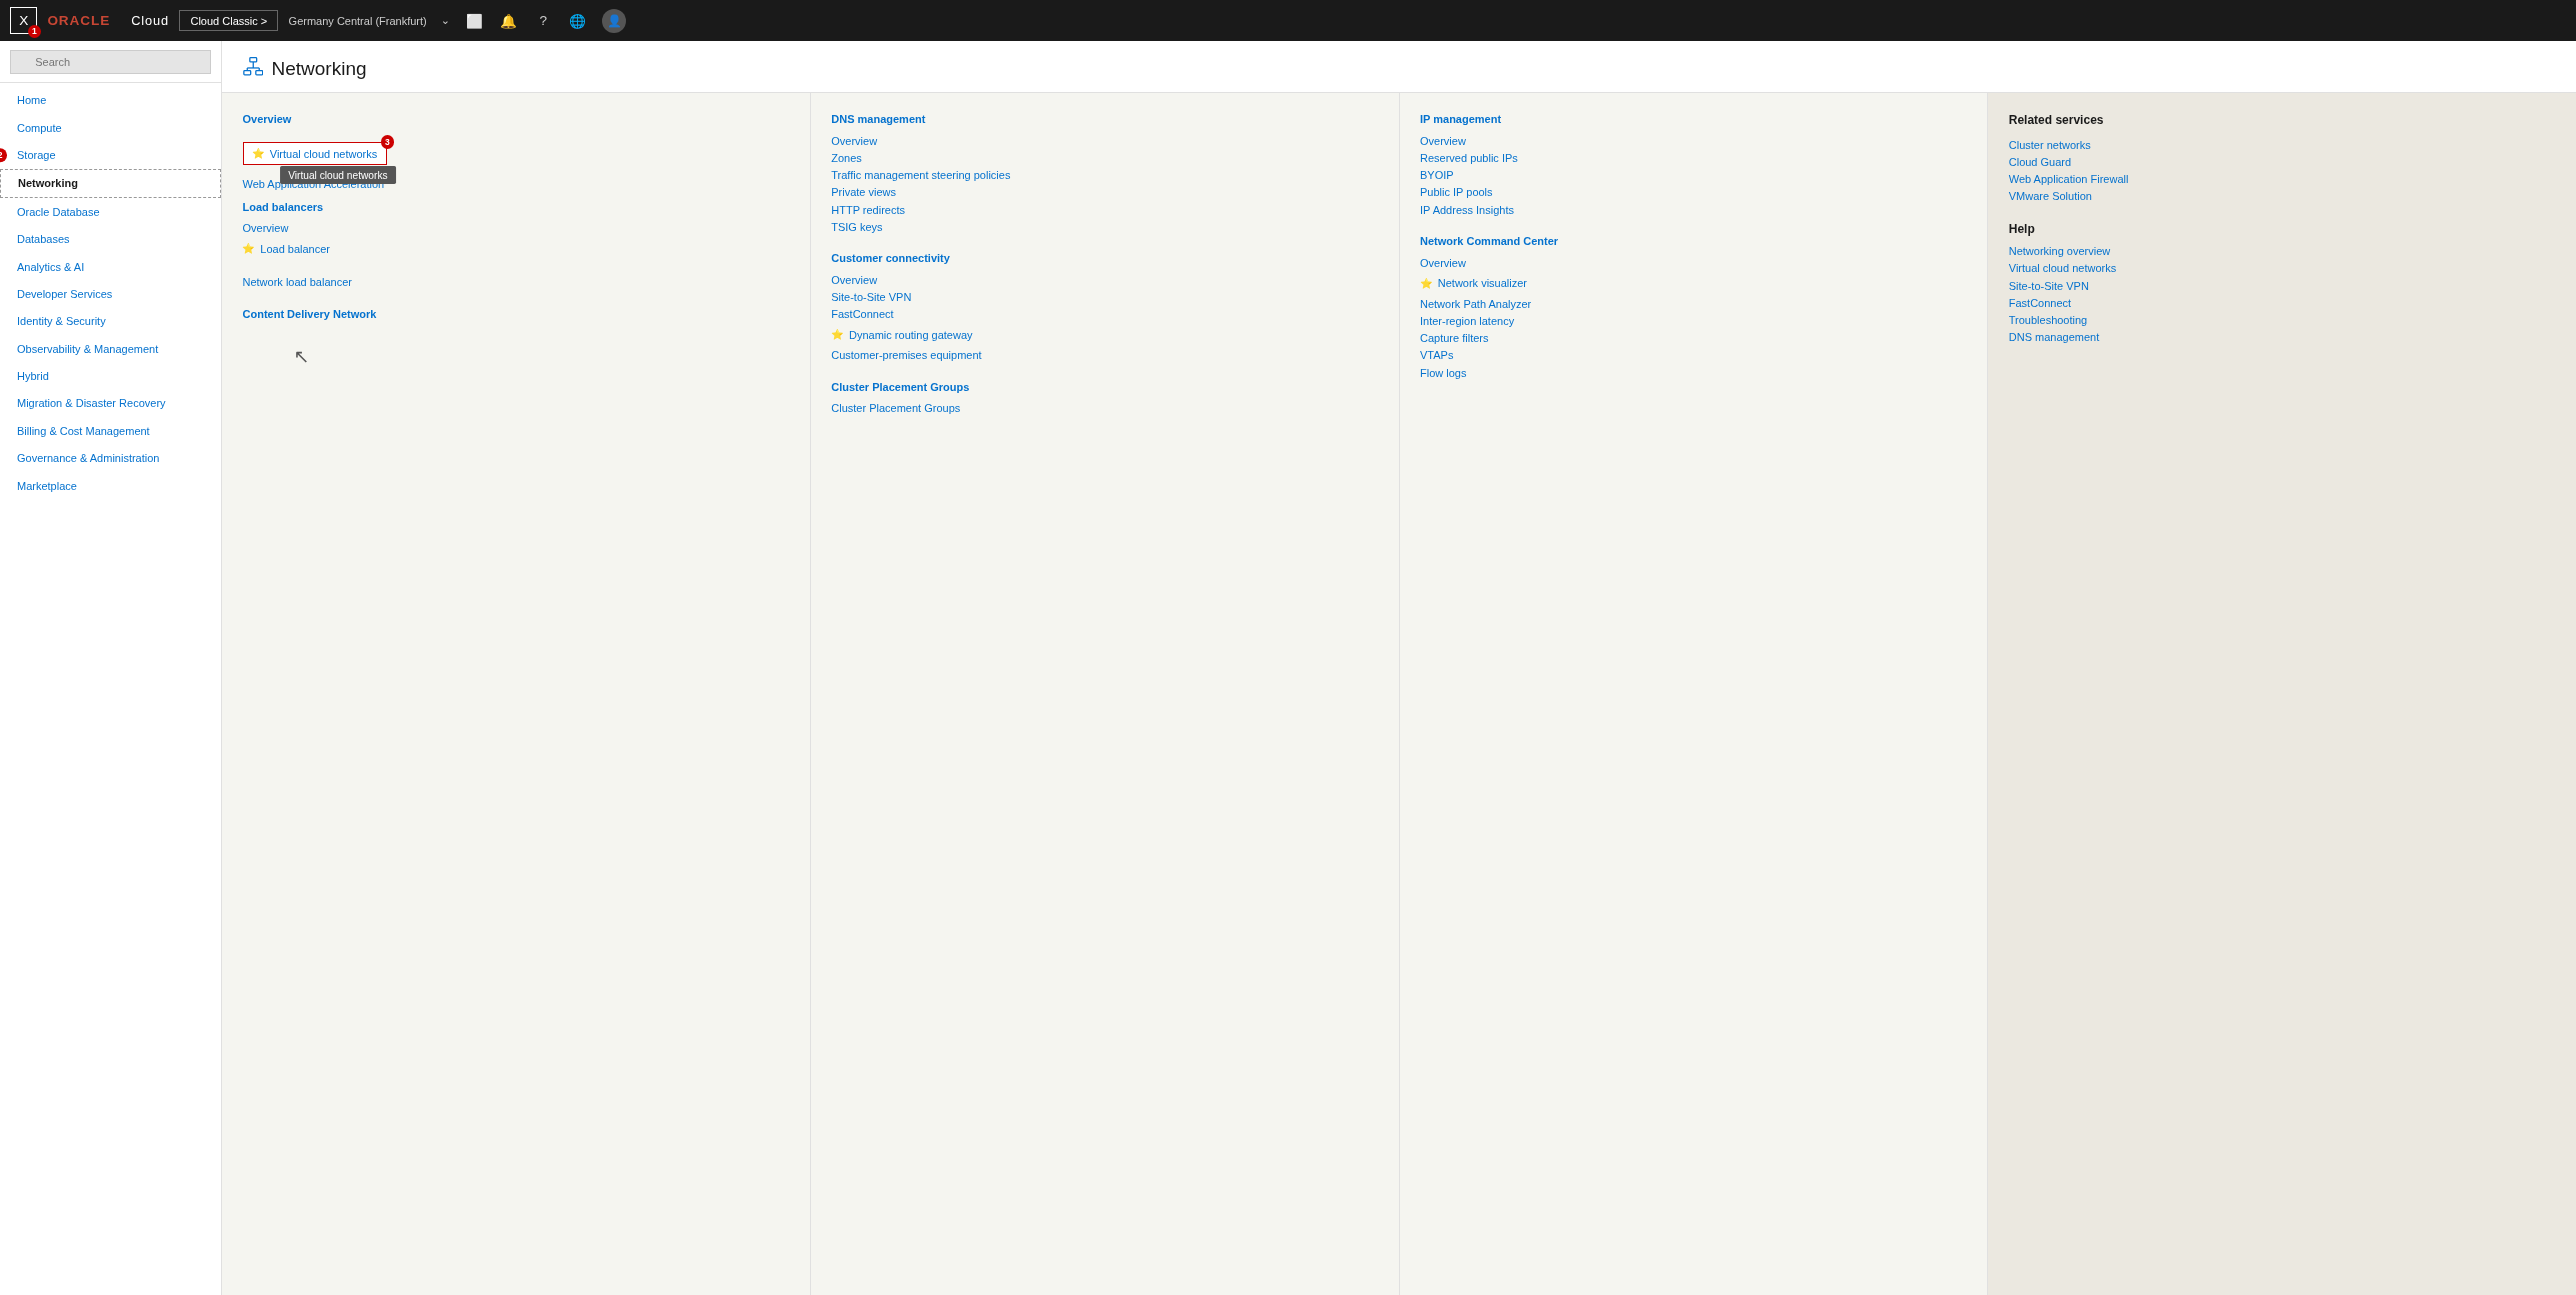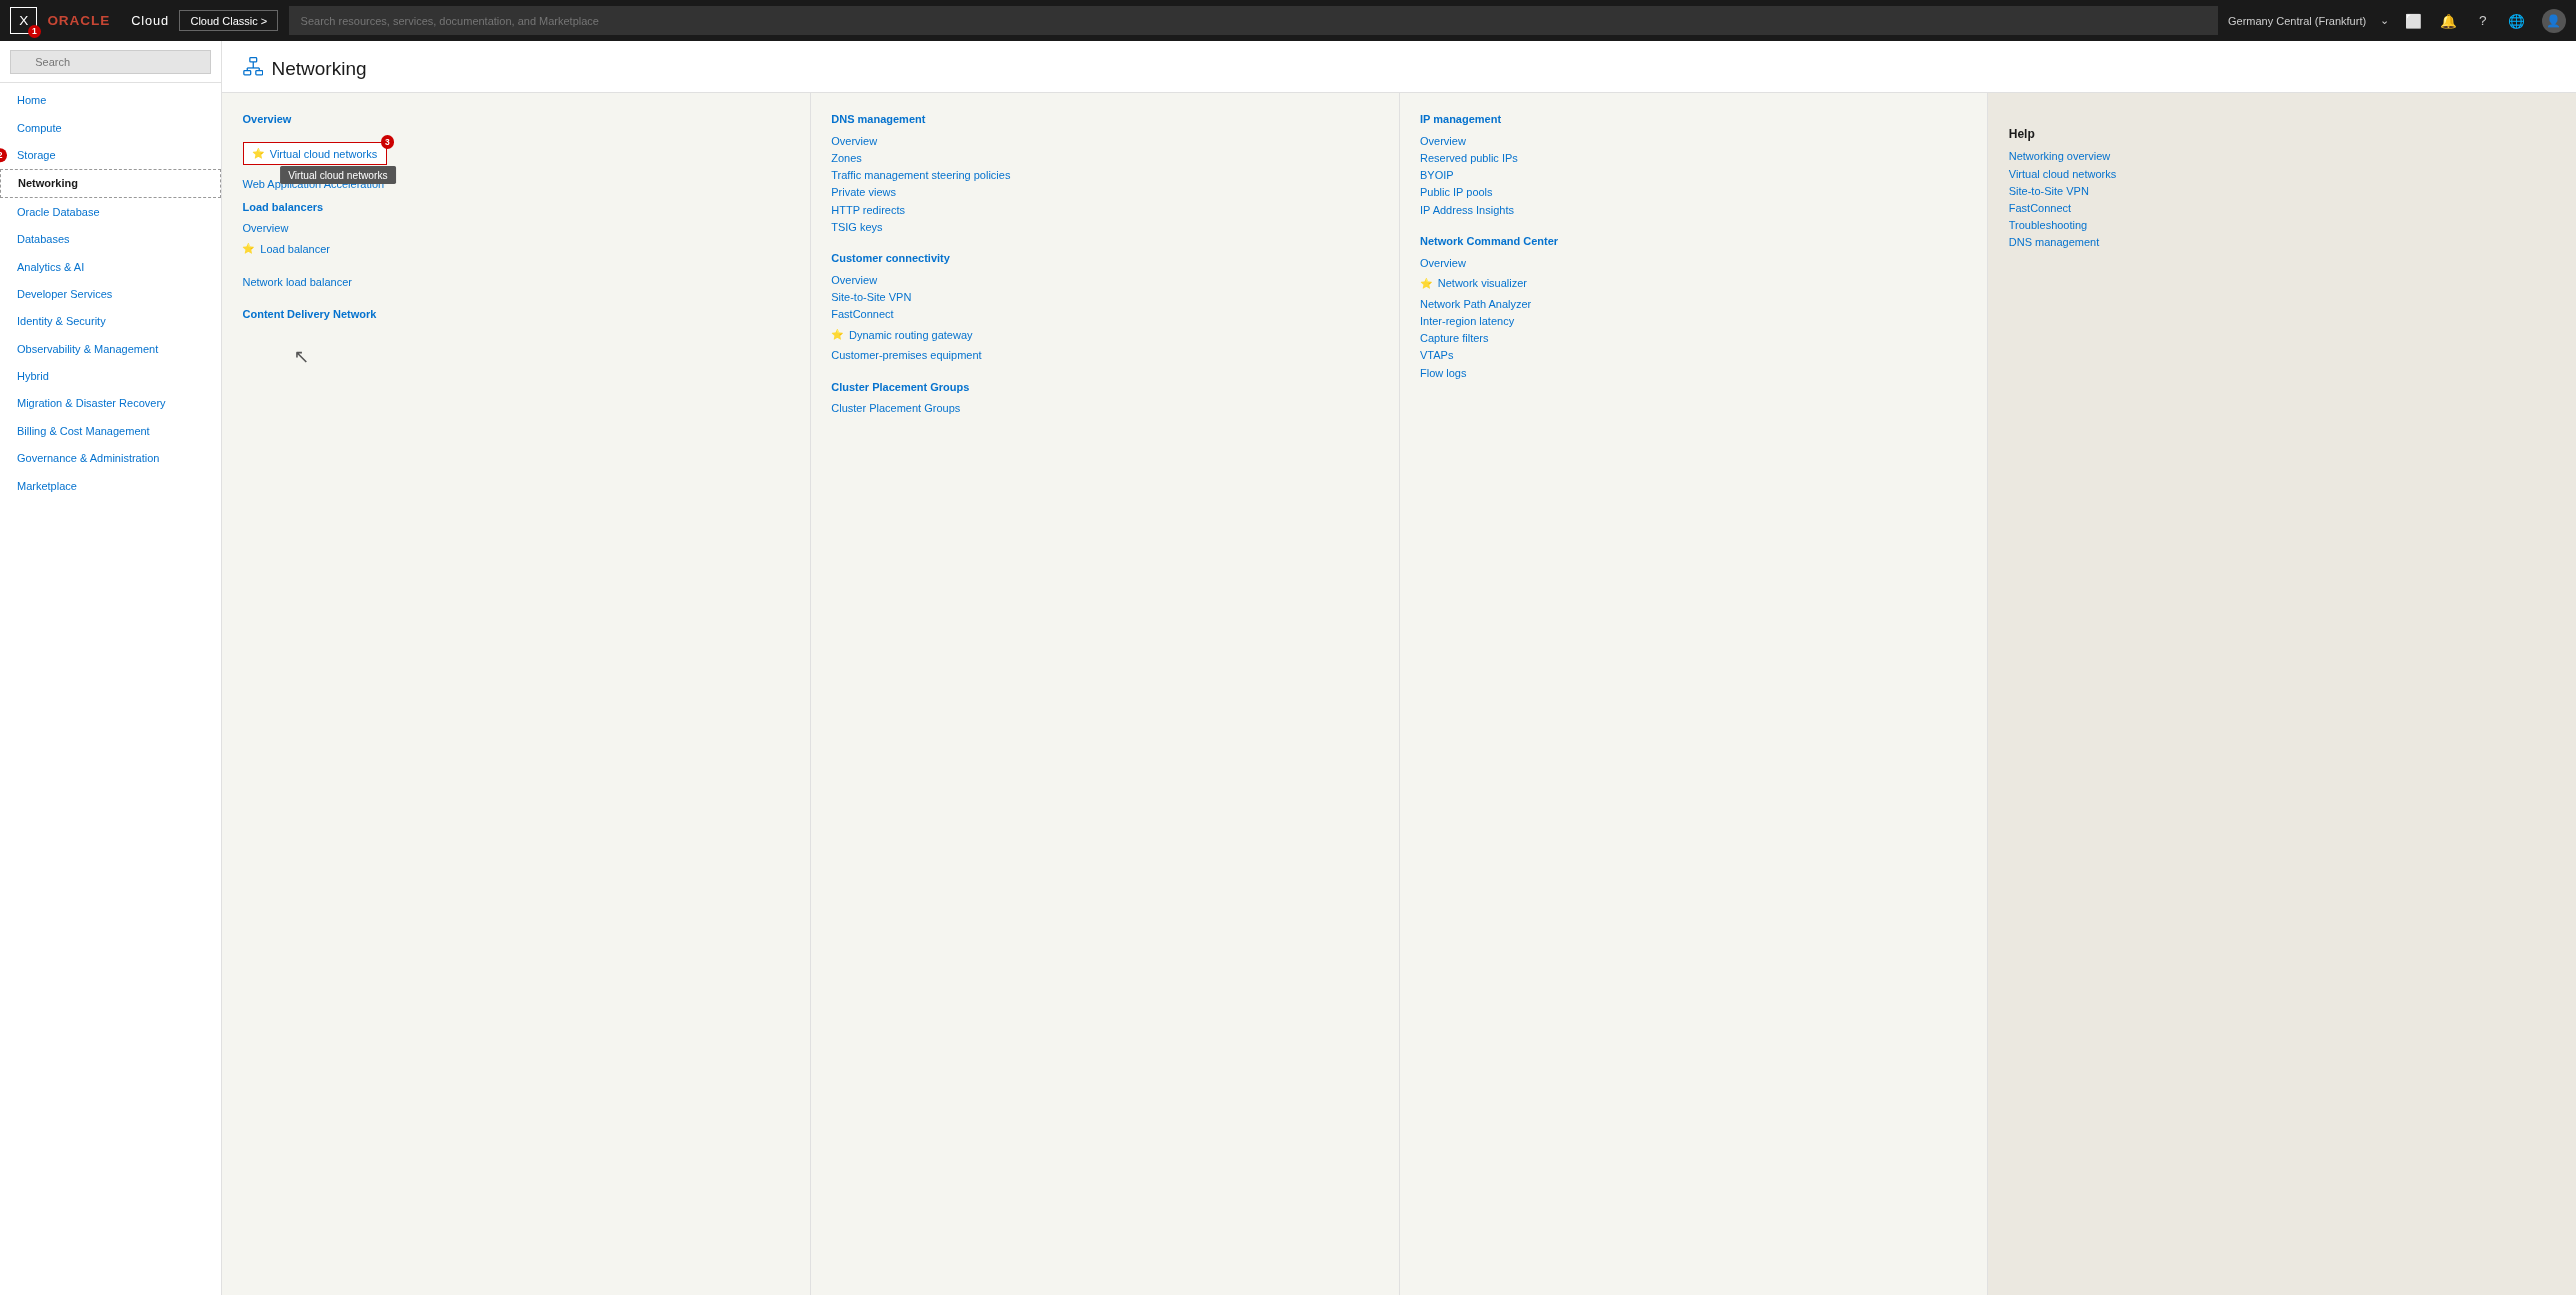--- a/index.html
+++ b/index.html
@@ -294,21 +294,20 @@
     <span>X</span>
     <span class="badge-1">1</span>
   </button>
   <div class="oracle-logo">
     <span class="oracle-text">ORACLE</span>
     <span>Cloud</span>
   </div>
   <button class="cloud-classic-btn">
     <span>Cloud Classic &gt;</span>
   </button>
-  <input class="search-bar" type="text" placeholder="Search resources, services, documentation, and Marketplace" style="">
   <div class="nav-right">
     <div class="nav-region">
       <span>Germany Central (Frankfurt)</span>
       <span>⌄</span>
     </div>
     <div class="nav-icon">⬜</div>
     <div class="nav-icon">🔔</div>
     <div class="nav-icon">?</div>
     <div class="nav-icon">🌐</div>
     <div class="avatar-circle">👤</div>
@@ -475,20 +474,27 @@
           <a class="menu-plain-link" style="margin-top:3.4px;">Network Path Analyzer</a>
           <a class="menu-plain-link">Inter-region latency</a>
           <a class="menu-plain-link">Capture filters</a>
           <a class="menu-plain-link">VTAPs</a>
           <a class="menu-plain-link">Flow logs</a>
         </div>
       </div>
 
       <div class="menu-col last-col">
         <div class="menu-section">
+          <span class="related-title">Related services</span>
+          <a class="related-link">Cluster networks</a>
+          <a class="related-link">Cloud Guard</a>
+          <a class="related-link">Web Application Firewall</a>
+          <a class="related-link">VMware Solution</a>
+        </div>
+        <div class="menu-section">
           <span class="help-title">Help</span>
           <a class="related-link">Networking overview</a>
           <a class="related-link">Virtual cloud networks</a>
           <a class="related-link">Site-to-Site VPN</a>
           <a class="related-link">FastConnect</a>
           <a class="related-link">Troubleshooting</a>
           <a class="related-link">DNS management</a>
         </div>
       </div>
 

